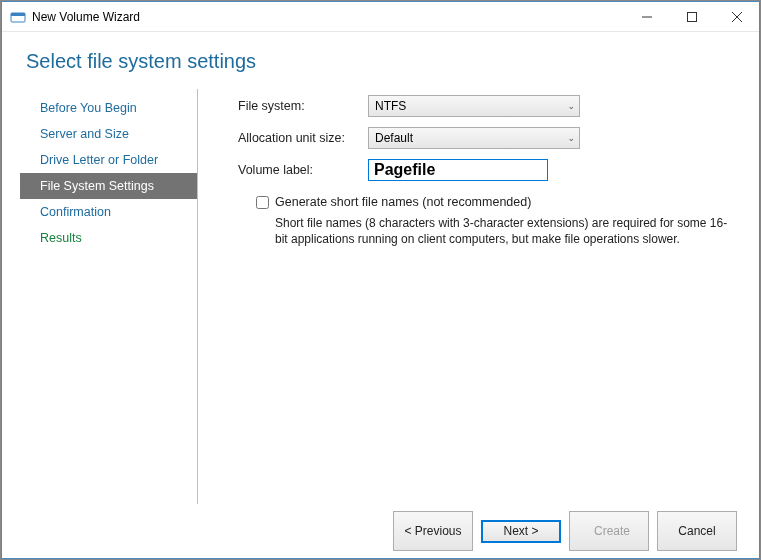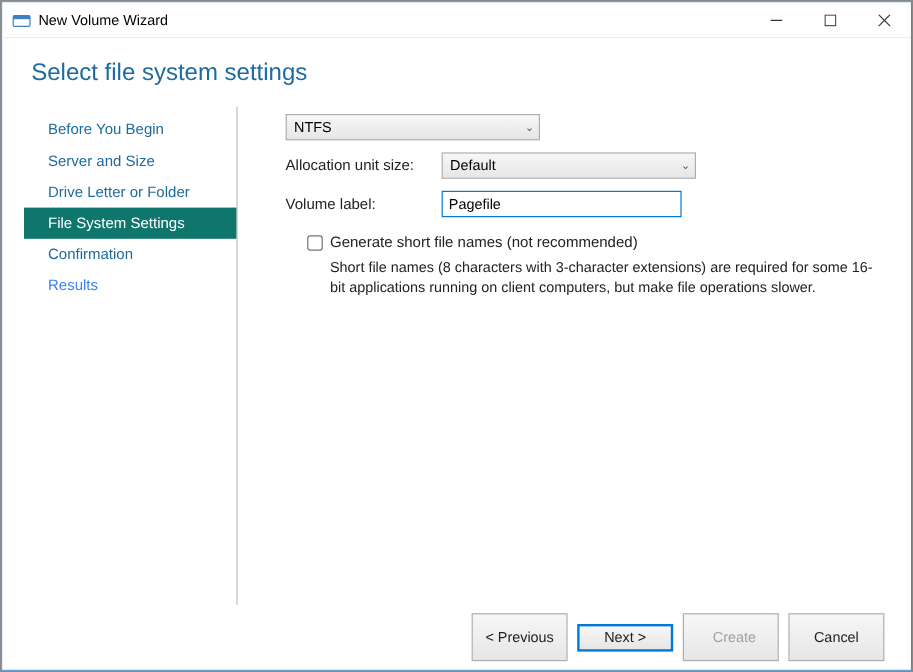--- a/index.html
+++ b/index.html
@@ -83,28 +83,28 @@
     padding-top: 6px;
   }
   .step {
     padding: 4px 0 4px 14px;
     color: #1e6b9e;
     font-size: 12.5px;
     cursor: pointer;
     line-height: 18px;
   }
   .step.active {
-    background: #0f766e;
+    background: #737373;
     color: #fff;
     margin-left: -6px;
     padding-left: 20px;
     margin-right: 0;
   }
   .step.disabled {
-    color: #3b82f6;
+    color: #15803d;
     cursor: default;
   }
   .main {
     flex: 1;
     padding: 6px 6px 6px 40px;
   }
   .form-row {
     display: flex;
     align-items: center;
     margin-bottom: 10px;
@@ -127,27 +127,28 @@
   }
   .combo-arrow {
     position: absolute;
     right: 4px;
     top: 50%;
     transform: translateY(-50%);
     font-size: 9px;
     color: #555;
   }
   .txt-input {
-    width: 200px;
+    width: 180px;
     height: 22px;
     border: 1px solid #0078d7;
     padding: 2px 5px;
-    font-size: 12px;
+    font-size: 16px;
     font-family: inherit;
     outline: none;
+    font-weight: bold;
   }
   .chk-row {
     display: flex;
     align-items: flex-start;
     margin-top: 14px;
   }
   .chk-input {
     width: 13px;
     height: 13px;
     margin: 1px 6px 0 18px;
@@ -232,20 +233,21 @@
         <div class="step">Before You Begin</div>
         <div class="step">Server and Size</div>
         <div class="step">Drive Letter or Folder</div>
         <div class="step active">File System Settings</div>
         <div class="step">Confirmation</div>
         <div class="step disabled">Results</div>
       </div>
 
       <div class="main">
         <div class="form-row">
+          <div class="form-label">File system:</div>
           <div class="combo">
             <span>NTFS</span>
             <span class="combo-arrow">⌄</span>
           </div>
         </div>
 
         <div class="form-row">
           <div class="form-label">Allocation unit size:</div>
           <div class="combo">
             <span>Default</span>

